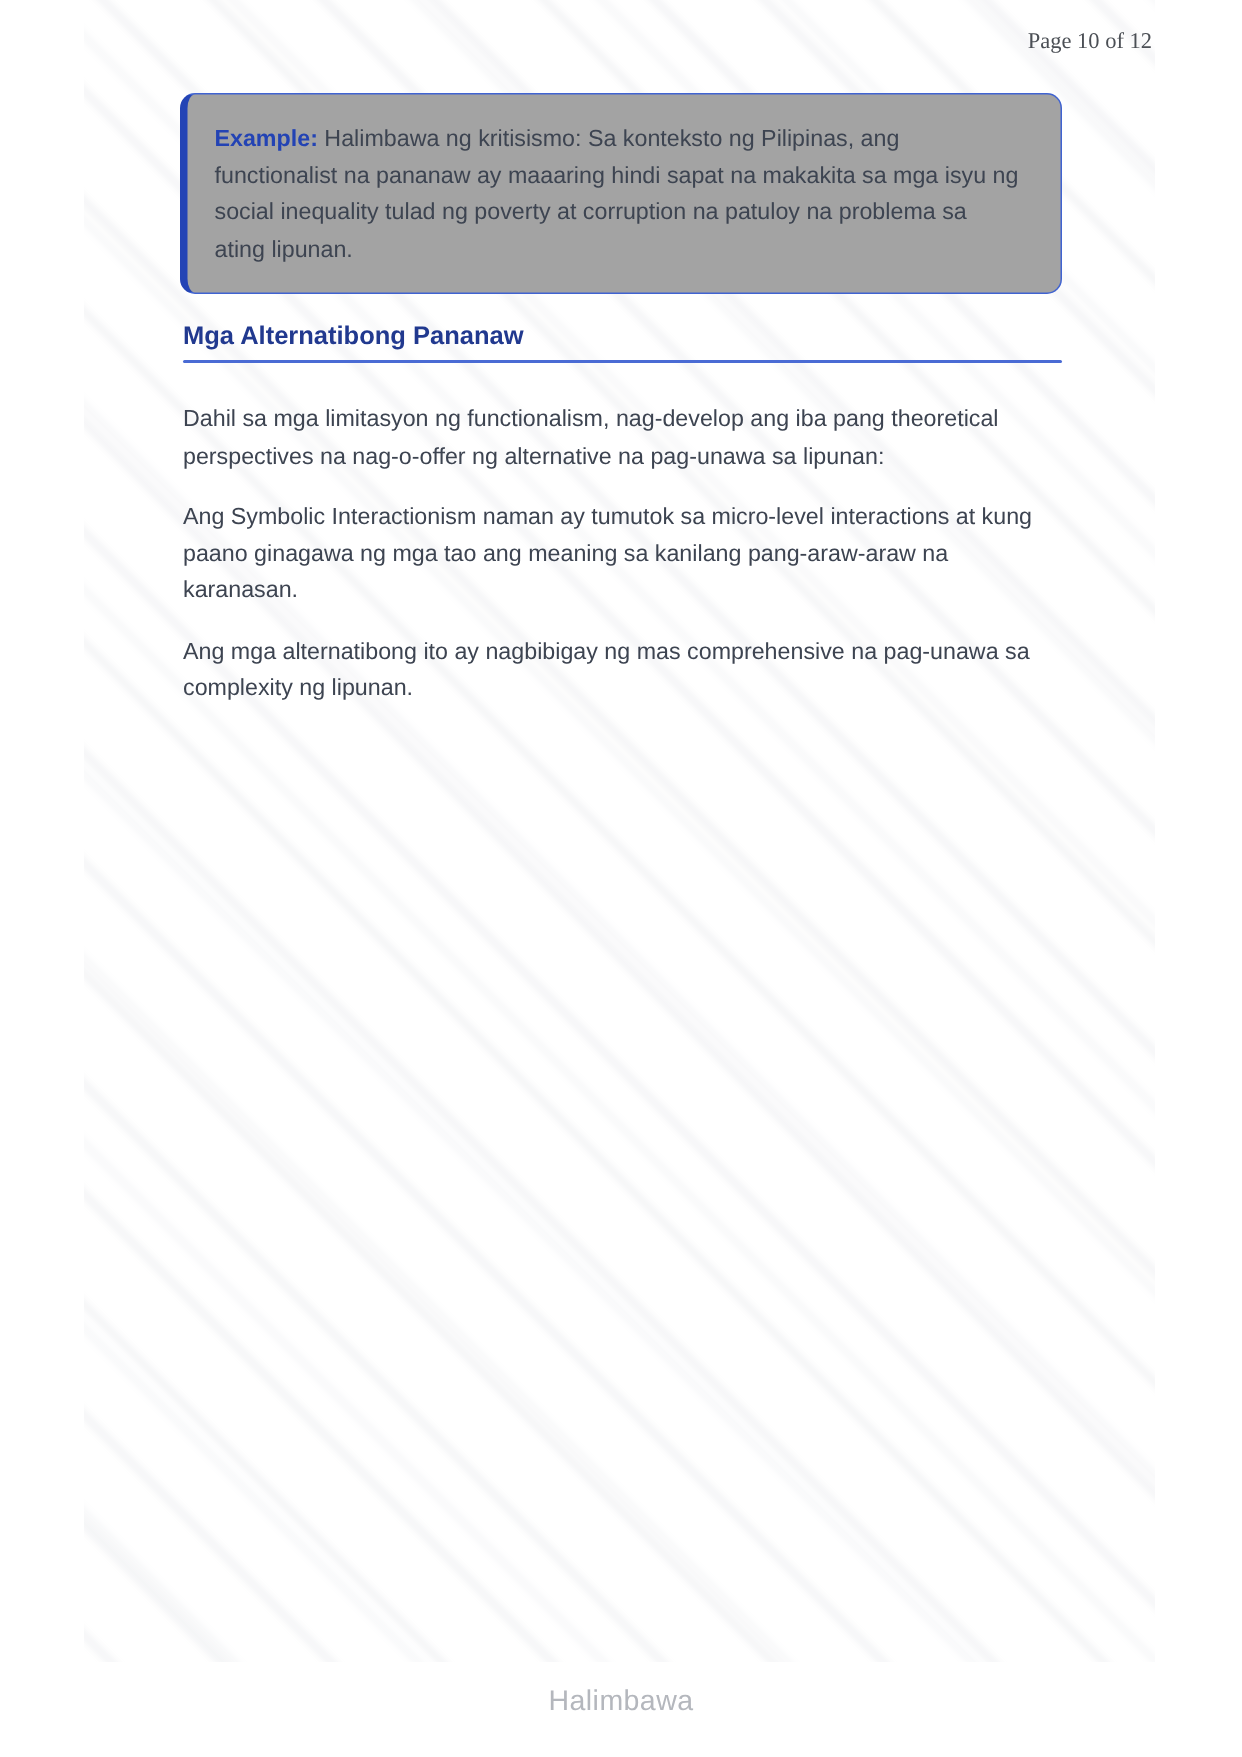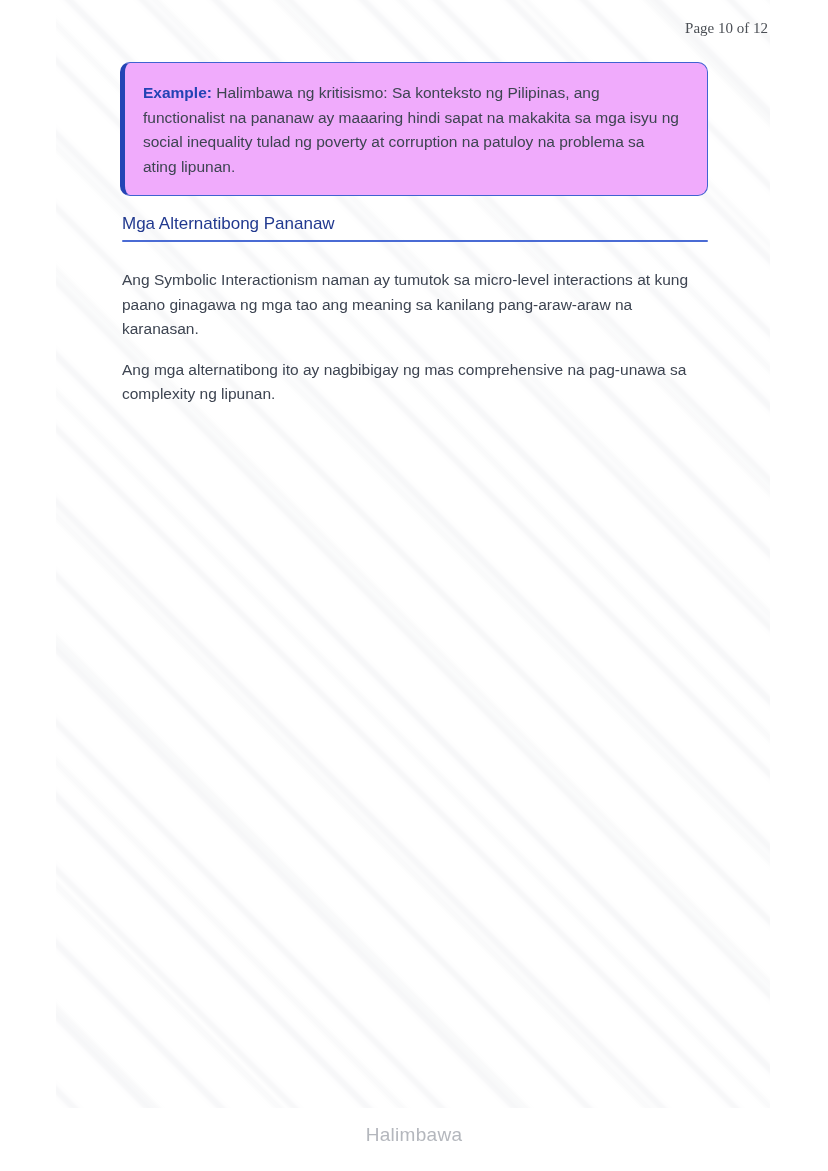--- a/index.html
+++ b/index.html
@@ -42,41 +42,41 @@
     color: #4b4f55;
     white-space: nowrap;
   }
 
   
   .example-box {
     position: absolute;
     left: 120px; top: 62px;
     width: 588px; min-height: 124px;
     box-sizing: border-box;
-    background: #f0abfc;
+    background: #a3a3a3;
     border: 1.5px solid #4063d1;
     border-left: 5px solid #2444b5;
     border-radius: 10px;
     padding: 18px 26px 16px 18px;
     font-size: 15.5px;
     line-height: 24.5px;
     color: #3d4451;
   }
   .example-label {
     font-weight: bold;
     color: #2343b4;
   }
 
   
   .section-heading {
     position: absolute;
     left: 122px; top: 214px;
     width: 586px;
     font-size: 17px;
-    font-weight: normal;
+    font-weight: bold;
     color: #21398f;
   }
   .section-rule {
     position: absolute;
     left: 122px; top: 240px;
     width: 586px; height: 2px;
     background: #4a6bd4;
     border-radius: 1px;
   }
   .section-body {
@@ -109,17 +109,18 @@
 
 <div class="example-box">
   <span class="example-label">Example:</span>
   <span>Halimbawa ng kritisismo: Sa konteksto ng Pilipinas, ang functionalist na pananaw ay maaaring hindi sapat na makakita sa mga isyu ng social inequality tulad ng poverty at corruption na patuloy na problema sa ating lipunan.</span>
 </div>
 
 <div class="section-heading">Mga Alternatibong Pananaw</div>
 <div class="section-rule"></div>
 
 <div class="section-body">
+  <p>Dahil sa mga limitasyon ng functionalism, nag-develop ang iba pang theoretical perspectives na nag-o-offer ng alternative na pag-unawa sa lipunan:</p>
   <p>Ang Symbolic Interactionism naman ay tumutok sa micro-level interactions at kung paano ginagawa ng mga tao ang meaning sa kanilang pang-araw-araw na karanasan.</p>
   <p>Ang mga alternatibong ito ay nagbibigay ng mas comprehensive na pag-unawa sa complexity ng lipunan.</p>
 </div>
 
 <div class="footer-brand">Halimbawa</div>
 
 </body></html>

